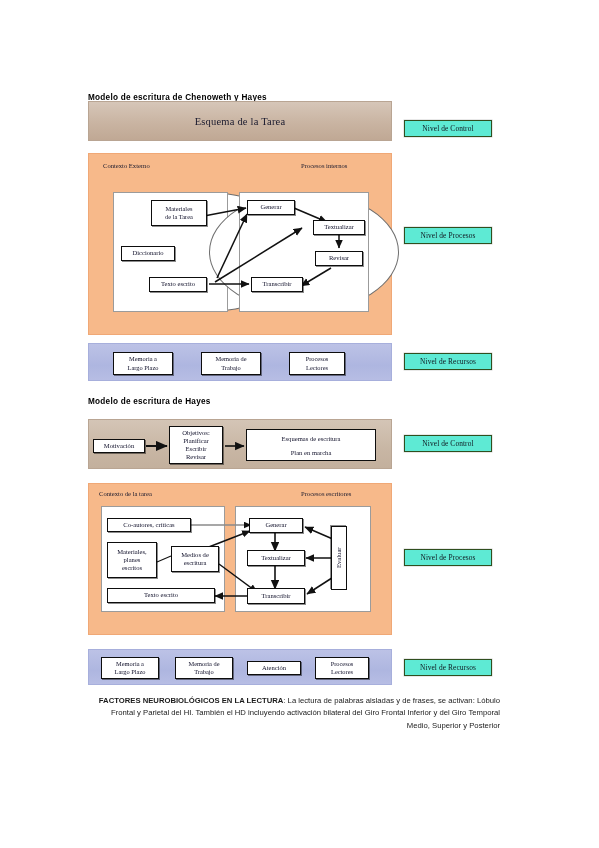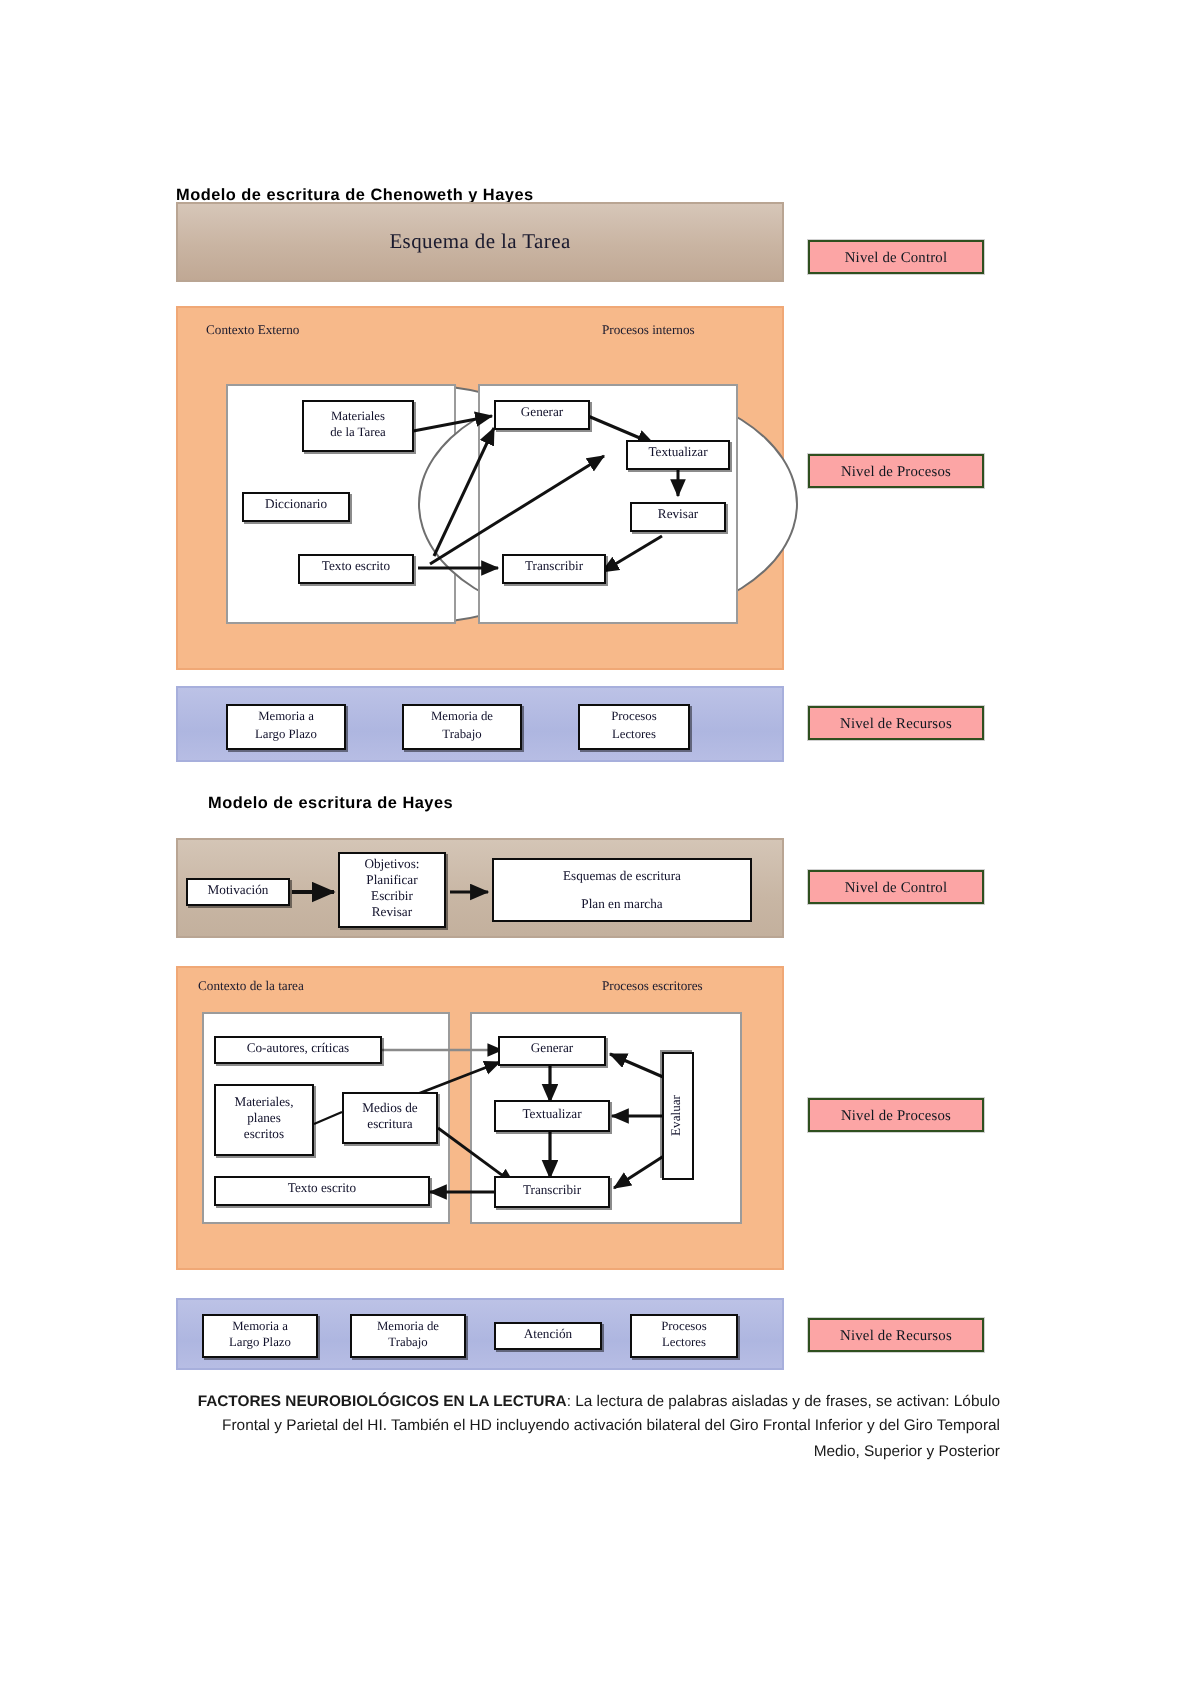--- a/index.html
+++ b/index.html
@@ -65,21 +65,21 @@
   }
   .band-control2 {
     background: linear-gradient(180deg, #d4c5b6 0%, #c8b6a4 60%, #c3b09d 100%);
     border: 1px solid #b9a593;
   }
 
   
   .level-badge {
     position: absolute;
     box-sizing: border-box;
-    background: #fca5a5;
+    background: #5eead4;
     border: 1.2px solid #2f4f1f;
     display: flex;
     align-items: center;
     justify-content: center;
     font-family: "Liberation Serif", serif;
     font-size: 7.4px;
     color: #101820;
     letter-spacing: 0.1px;
     white-space: nowrap;
     box-shadow: 0 0 0 0.5px rgba(0,0,0,0.18);
@@ -224,21 +224,21 @@
     <div class="node two-line" style="left:112px; top:8px; width:60px; height:23px;">
       <span>Memoria de<br>Trabajo</span>
     </div>
     <div class="node two-line" style="left:200px; top:8px; width:56px; height:23px;">
       <span>Procesos<br>Lectores</span>
     </div>
   </div>
 
   <div class="level-badge" style="left:404px; top:328px; width:88px; height:17px;">Nivel de Recursos</div>
 
-  <div class="doc-heading" style="left:104px; top:372px;">Modelo de escritura de Hayes</div>
+  <div class="doc-heading" style="left:88px; top:372px;">Modelo de escritura de Hayes</div>
 
   <div class="band band-control2" style="left:88px; top:394px; width:304px; height:50px;">
 
     <svg class="arrows" width="304" height="50" viewBox="0 0 304 50">
       <defs>
         <marker id="m2ah" markerWidth="7" markerHeight="7" refX="5.6" refY="2.6" orient="auto" markerUnits="strokeWidth">
           <path d="M0,0 L6,2.6 L0,5.2 z" fill="#111"></path>
         </marker>
       </defs>
       <line x1="57" y1="26" x2="78" y2="26" stroke="#111" stroke-width="2" marker-end="url(#m2ah)"></line>

